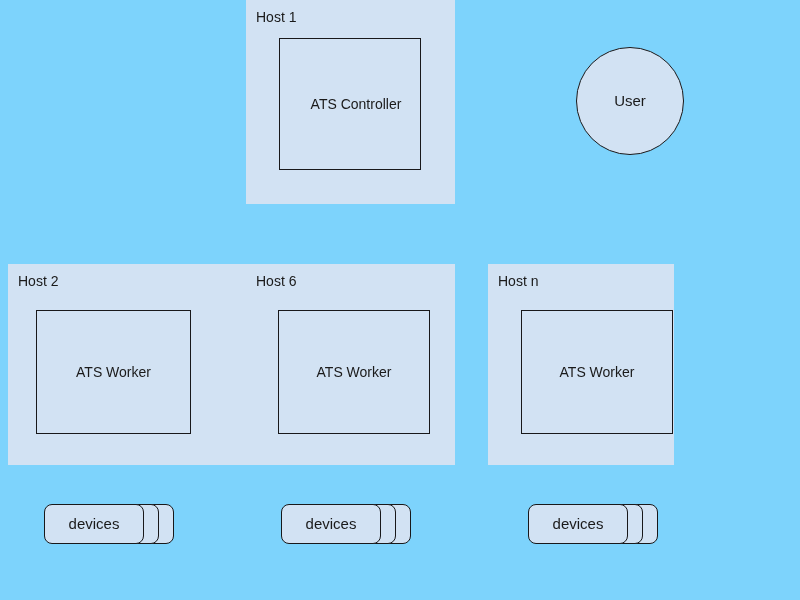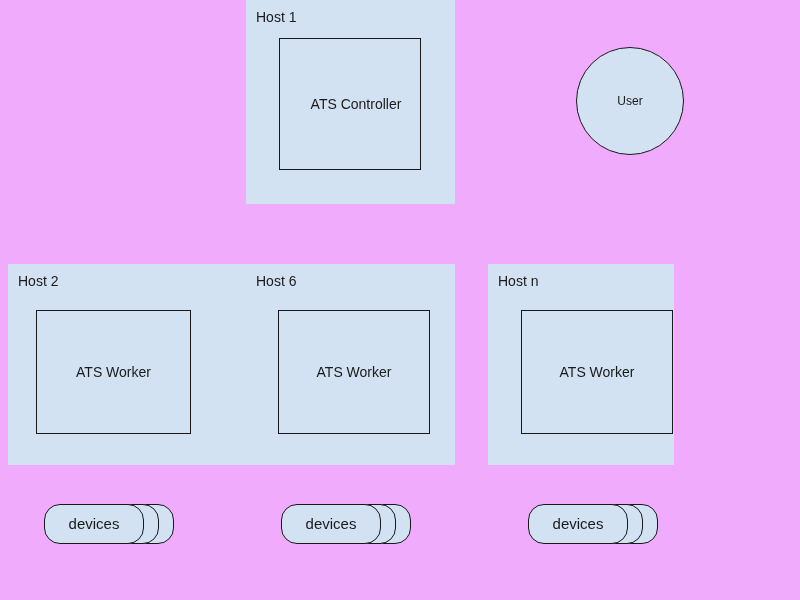--- a/index.html
+++ b/index.html
@@ -4,21 +4,21 @@
 <style>
   html, body {
     margin: 0;
     padding: 0;
     background: #000000;
   }
   #canvas {
     position: relative;
     width: 800px;
     height: 600px;
-    background: #f0abfc;
+    background: #7dd3fc;
     overflow: hidden;
     font-family: "Liberation Sans", sans-serif;
   }
 
   
   .host-box {
     position: absolute;
     background: #d2e2f3;
     box-sizing: border-box;
   }
@@ -55,39 +55,39 @@
     position: absolute;
     background: #d2e2f3;
     border: 1.4px solid #18181a;
     border-radius: 50%;
     box-sizing: border-box;
     display: flex;
     align-items: center;
     justify-content: center;
   }
   .user-label {
-    font-size: 12px;
+    font-size: 15px;
     color: #1a1a1a;
     line-height: 20px;
     white-space: nowrap;
   }
 
   
   .device-stack {
     position: absolute;
     width: 130px;
     height: 40px;
   }
   .device-card {
     position: absolute;
     top: 0;
     height: 40px;
     background: #d2e2f3;
     border: 1.4px solid #18181a;
-    border-radius: 16px;
+    border-radius: 8px;
     box-sizing: border-box;
   }
   .device-card.back-2 { left: 30px; width: 100px; z-index: 1; }
   .device-card.back-1 { left: 15px; width: 100px; z-index: 2; }
   .device-card.front  { left: 0px;  width: 100px; z-index: 3;
                         display: flex; align-items: center; justify-content: center; }
   .device-label {
     font-size: 15px;
     color: #1a1a1a;
     line-height: 18px;

